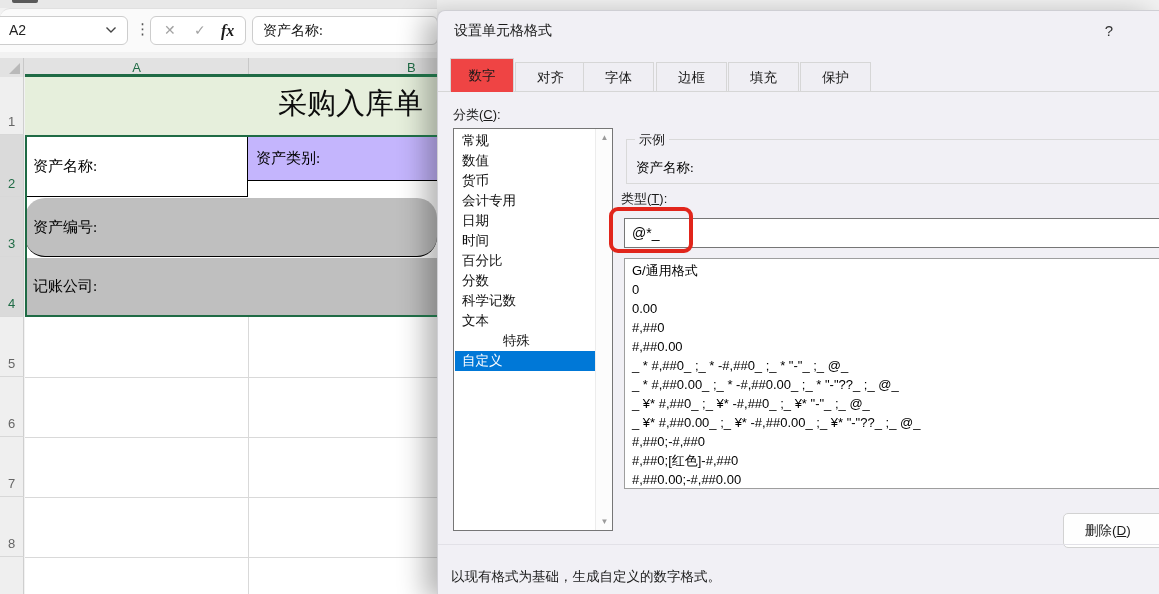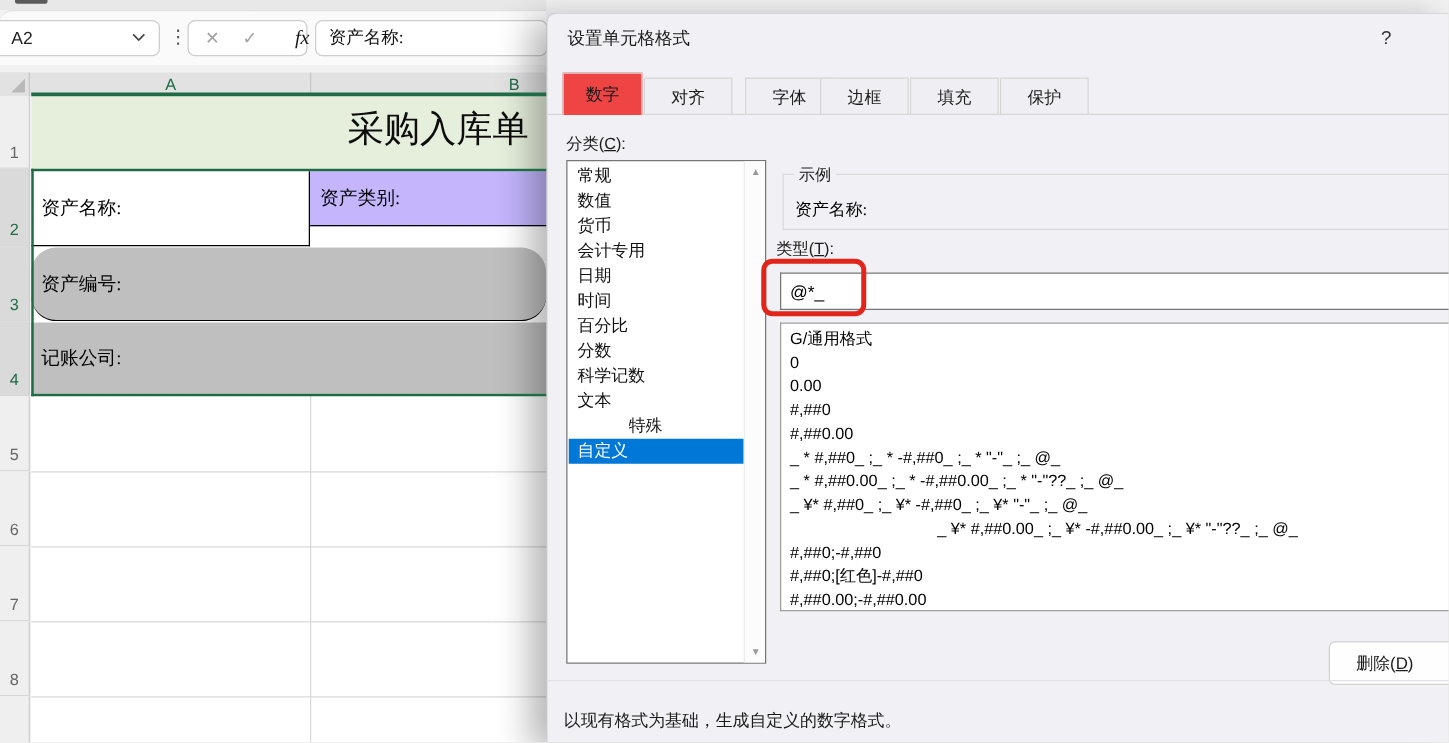--- a/index.html
+++ b/index.html
@@ -14,21 +14,21 @@
   .sheet-panel { position:absolute; left:0; top:52px; width:437px; height:542px; background:#f2f2f2; }
 
   .name-box { position:absolute; left:-8px; top:16px; width:136px; height:29px; background:#fff; border:1px solid #cdcdcd; border-radius:6px; }
   .name-box .nb-text { position:absolute; left:16px; top:0; line-height:27px; font-size:14px; color:#222; }
   .name-box svg { position:absolute; right:10px; top:9px; }
   .dots-sep { position:absolute; left:135px; top:20px; font-size:15px; color:#555; letter-spacing:0; }
   .fx-group { position:absolute; left:150px; top:16px; width:96px; height:29px; background:#fff; border:1px solid #cdcdcd; border-radius:6px; }
   .fx-group .icn { position:absolute; top:0; line-height:27px; font-size:14px; color:#a3a3a3; }
   .icn-close { left:13px; }
   .icn-check { left:43px; }
-  .icn-fx { left:85px; font-family:"Liberation Serif", serif; font-style:italic; font-weight:normal; font-size:16px !important; color:#1a1a1a !important; }
+  .icn-fx { left:70px; font-family:"Liberation Serif", serif; font-style:italic; font-weight:bold; font-size:16px !important; color:#1a1a1a !important; }
   .formula-input { position:absolute; left:252px; top:16px; width:186px; height:29px; background:#fff; border:1px solid #cdcdcd; border-radius:6px; }
   .formula-input span { position:absolute; left:10px; top:0; line-height:27px; font-size:14px; color:#111; font-family:"Liberation Serif", serif; }
 
   .col-headers { position:absolute; left:0; top:58px; width:437px; height:19px; background:#e2e2e2; }
   .select-all { position:absolute; left:0; top:0; width:24px; height:19px; background:#e2e2e2; border-right:1px solid #c8c8c8; }
   .select-all .tri { position:absolute; right:3px; bottom:3px; width:0; height:0; border-left:11px solid transparent; border-bottom:11px solid #b9b9b9; }
   .col-h { position:absolute; top:0; height:19px; font-size:13px; color:#1f6b45; line-height:19px; text-align:center; }
   .col-h.a { left:25px; width:223px; }
   .col-h.b { left:248px; width:189px; border-left:1px solid #c8c8c8; text-align:left; }
   .col-h.b span { position:absolute; left:158px; }
@@ -49,21 +49,21 @@
   .gl-h { position:absolute; left:25px; width:412px; height:1px; background:#d9d9d9; }
   .gl-v { position:absolute; left:248px; top:317px; width:1px; height:277px; background:#d9d9d9; }
 
   
   .dialog { position:absolute; left:437px; top:10px; width:722px; height:584px; background:#f1f0f5; border-top-left-radius:8px; border-left:1px solid #cfcfd4; border-top:1px solid #cfcfd4; box-shadow:-12px 6px 28px rgba(0,0,0,0.30); }
   .dlg-title { position:absolute; left:16px; top:11px; font-size:14px; color:#1b1b1b; }
   .dlg-help { position:absolute; left:660px; top:9px; width:22px; height:22px; text-align:center; font-size:15px; color:#333; line-height:22px; }
   .tab-line { position:absolute; left:0; top:80px; width:722px; height:1px; background:#d6d6d6; z-index:1; }
   .tab { position:absolute; top:51px; width:71px; height:30px; line-height:29px; text-align:center; font-size:13.5px; color:#1a1a1a; border:1px solid #d6d6d6; background:#efeef3; z-index:1; }
   .tab.active { left:12px; top:47px; width:64px; height:34px; line-height:34px; background:#ef4444; border-bottom:none; z-index:2; }
-  .t1 { left:77px; } .t2 { left:158px; } .t3 { left:218px; } .t4 { left:290px; } .t5 { left:362px; }
+  .t1 { left:77px; } .t2 { left:145px; } .t3 { left:218px; } .t4 { left:290px; } .t5 { left:362px; }
 
   .cat-label { position:absolute; left:15px; top:95px; font-size:13px; color:#1a1a1a; }
   .u { text-decoration:underline; }
   .listbox { position:absolute; left:15px; top:117px; width:160px; height:403px; background:#fff; border:1px solid #767676; }
   .cat-item { position:absolute; left:1px; width:140px; height:20px; line-height:20px; padding-left:7px; font-size:13.5px; color:#111; }
   .cat-item.sel { background:#0078d7; color:#fff; }
   .lb-scroll { position:absolute; right:0; top:0; width:17px; height:401px; background:#fcfcfc; border-left:1px solid #ececec; }
   .lb-scroll .arr { position:absolute; left:0; width:17px; text-align:center; font-size:8px; color:#9a9a9a; }
   .arr.up { top:4px; } .arr.dn { bottom:4px; }
 
@@ -193,21 +193,21 @@
 
     <div class="fmt-list">
       <div class="fmt-item" style="top:2px;">G/通用格式</div>
       <div class="fmt-item" style="top:21px;">0</div>
       <div class="fmt-item" style="top:40px;">0.00</div>
       <div class="fmt-item" style="top:59px;">#,##0</div>
       <div class="fmt-item" style="top:78px;">#,##0.00</div>
       <div class="fmt-item" style="top:97px;">_ * #,##0_ ;_ * -#,##0_ ;_ * "-"_ ;_ @_</div>
       <div class="fmt-item" style="top:116px;">_ * #,##0.00_ ;_ * -#,##0.00_ ;_ * "-"??_ ;_ @_</div>
       <div class="fmt-item" style="top:135px;">_ ¥* #,##0_ ;_ ¥* -#,##0_ ;_ ¥* "-"_ ;_ @_</div>
-      <div class="fmt-item" style="top:154px;text-align:center;">_ ¥* #,##0.00_ ;_ ¥* -#,##0.00_ ;_ ¥* "-"??_ ;_ @_</div>
+      <div class="fmt-item" style="top:154px;">_ ¥* #,##0.00_ ;_ ¥* -#,##0.00_ ;_ ¥* "-"??_ ;_ @_</div>
       <div class="fmt-item" style="top:173px;">#,##0;-#,##0</div>
       <div class="fmt-item" style="top:192px;">#,##0;[红色]-#,##0</div>
       <div class="fmt-item" style="top:211px;">#,##0.00;-#,##0.00</div>
     </div>
 
     <div class="delete-btn"><span>删除(</span><span class="u">D</span><span>)</span></div>
 
     <div class="bottom-line"></div>
     <div class="dlg-footer">以现有格式为基础，生成自定义的数字格式。</div>
   </div>

